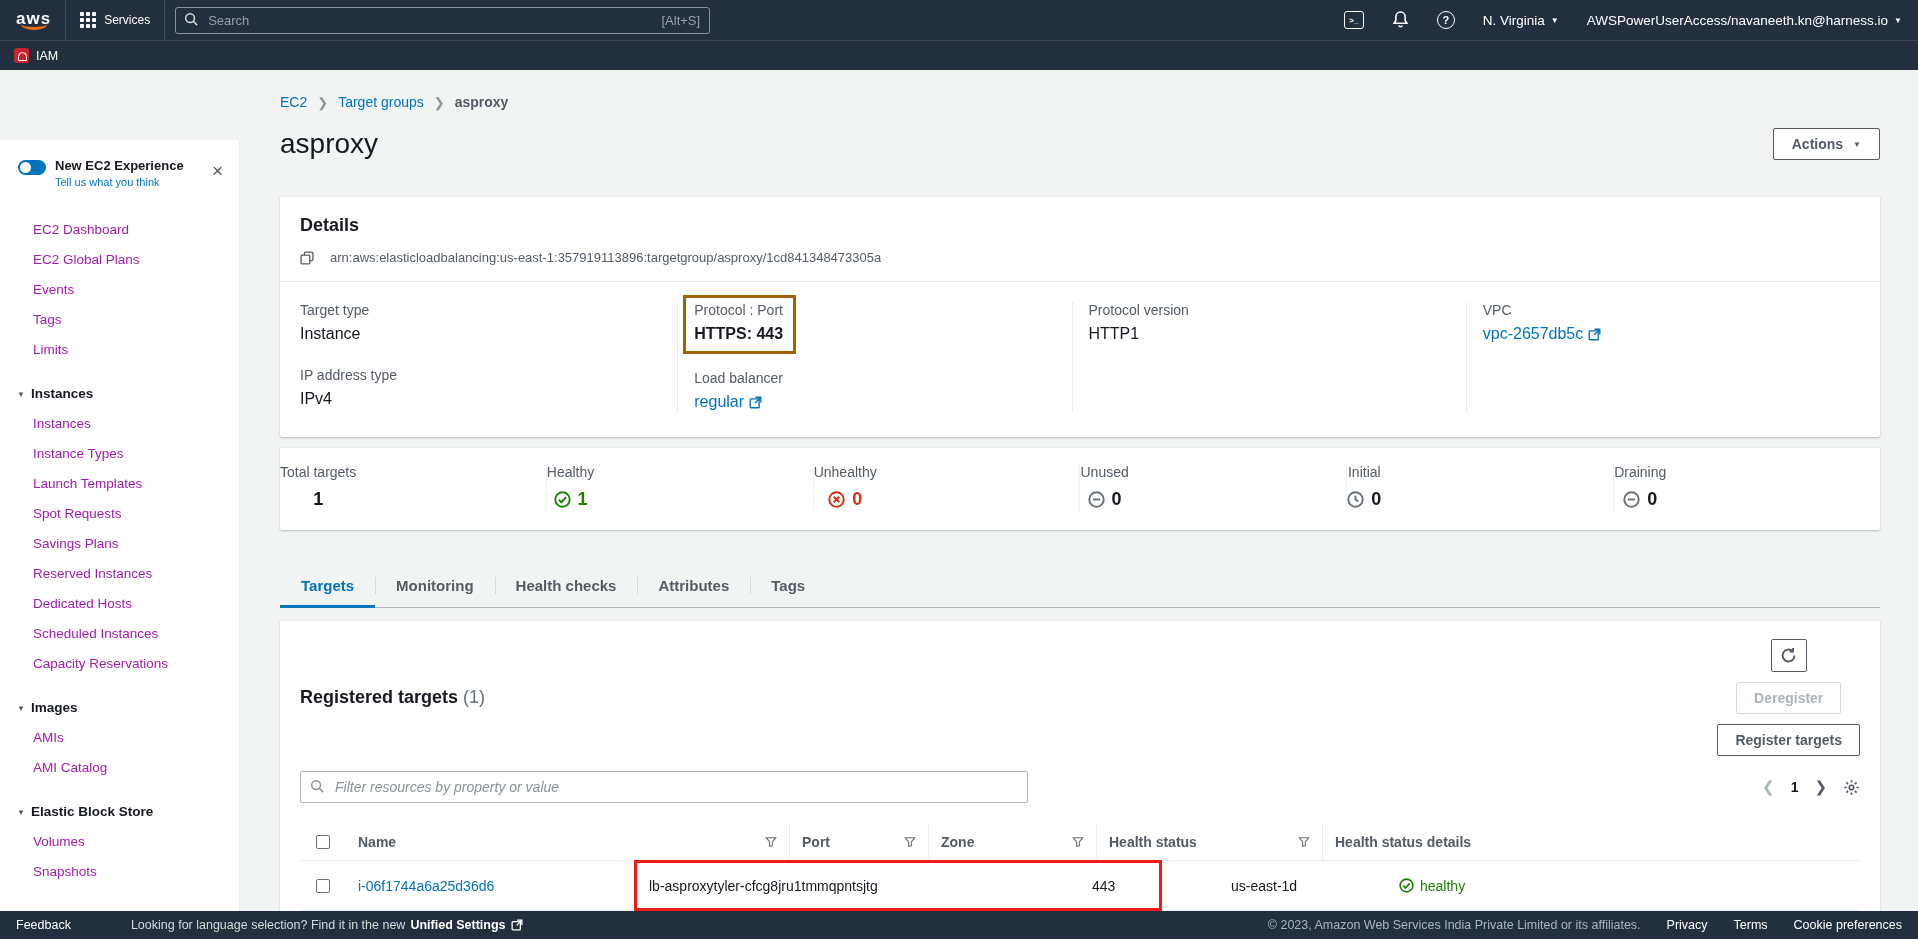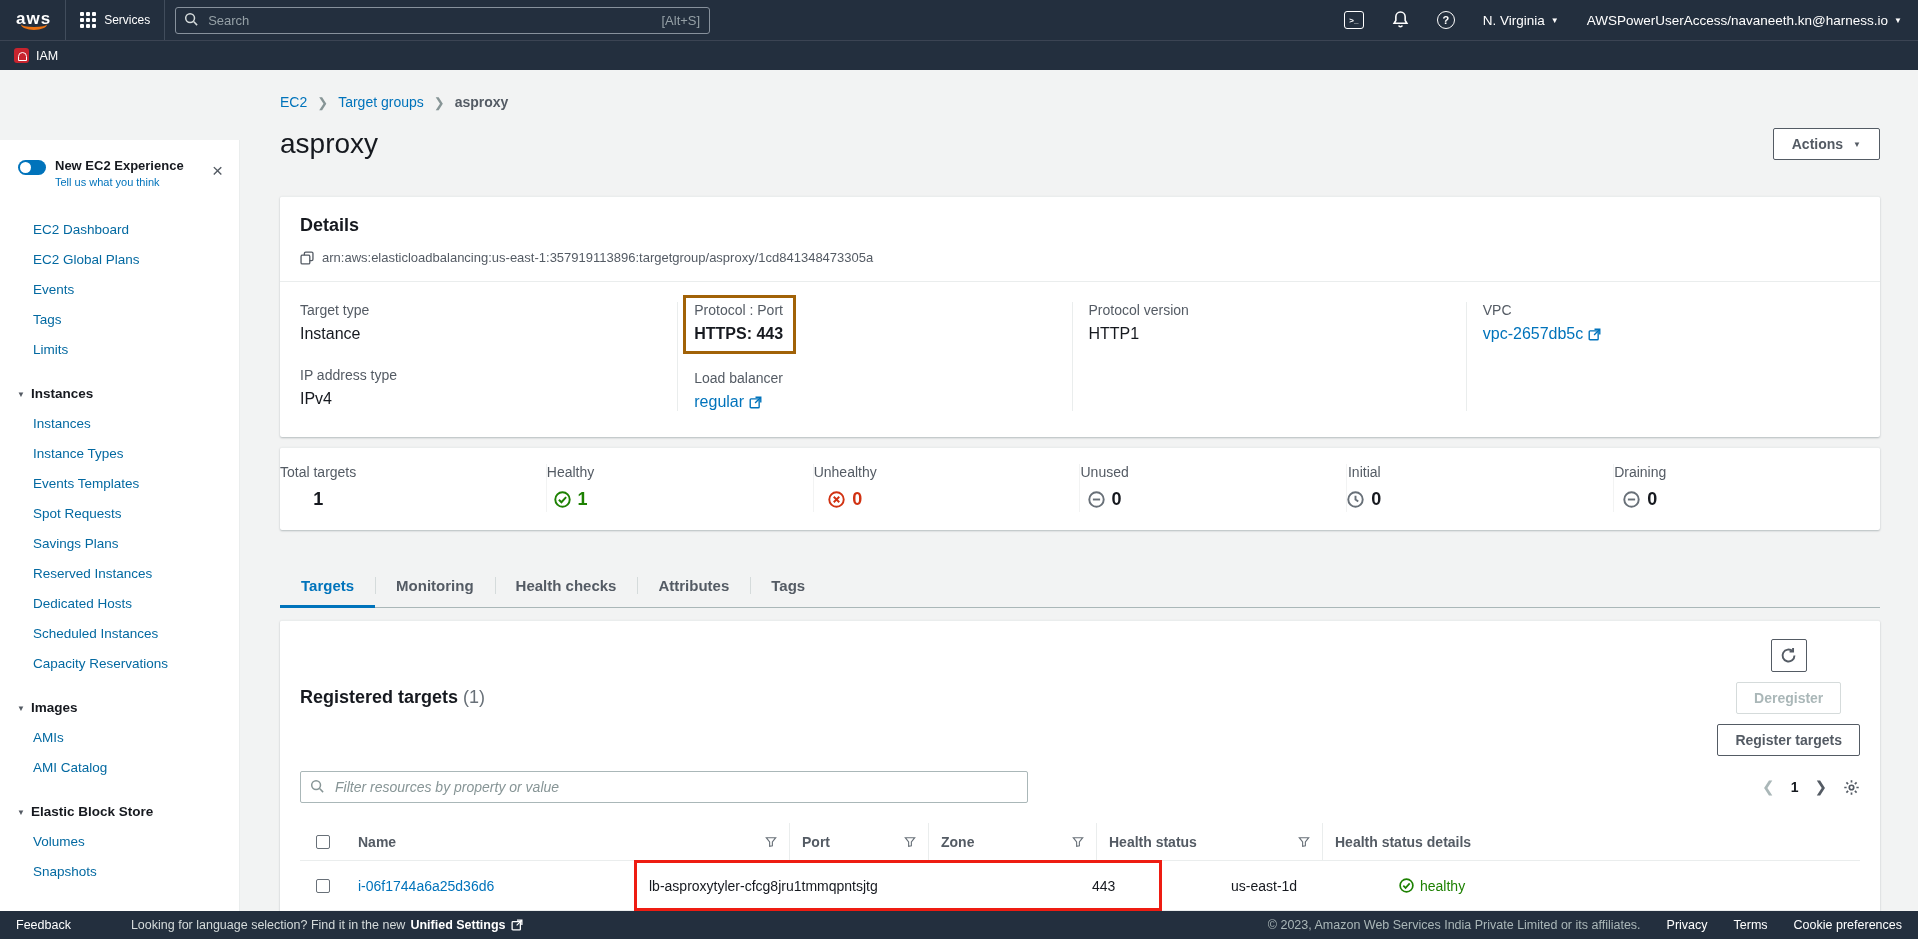--- a/index.html
+++ b/index.html
@@ -54,21 +54,21 @@
     border-right:1px solid #eaeded; padding-top:18px; overflow:hidden; position:relative;
   }
   .exp-block { display:flex; align-items:flex-start; padding:0 16px 0 18px; position:relative; }
   .toggle-pill { width:28px; height:15px; background:#0073bb; border-radius:8px; position:relative; margin-top:2px; flex:none; cursor:pointer; }
   .toggle-pill::after { content:""; position:absolute; left:2px; top:2px; width:11px; height:11px; background:#fff; border-radius:50%; }
   .exp-texts { margin-left:9px; }
   .exp-title { font-size:13px; font-weight:bold; color:#16191f; }
   .exp-sub { font-size:11px; color:#0073bb; margin-top:3px; cursor:pointer; }
   .close-x { position:absolute; right:16px; top:6px; font-size:19px; color:#545b64; cursor:pointer; line-height:14px; }
   .sidebar-nav { margin-top:26px; }
-  .nav-item { font-size:13.5px; color:#0369a1; padding:7.5px 10px 7.5px 33px; cursor:pointer; position:relative; }
+  .nav-item { font-size:13.5px; color:#a21caf; padding:7.5px 10px 7.5px 33px; cursor:pointer; position:relative; }
   .nav-item.section { font-weight:bold; color:#16191f; padding-left:17px; margin-top:14px; }
   .nav-item .caret { display:none; font-size:8px; color:#545b64; margin-right:6px; position:relative; top:-1px; }
   .nav-item.section .caret { display:inline; }
   
   .main { position:absolute; left:240px; right:0; top:70px; bottom:28px; padding:24px 38px 0 40px; overflow:hidden; }
   .breadcrumb { font-size:14px; color:#545b64; display:flex; align-items:center; gap:10px; }
   .breadcrumb .crumb-link { color:#0073bb; cursor:pointer; }
   .breadcrumb .crumb-sep { color:#879596; font-size:13px; }
   .breadcrumb .crumb-current { color:#545b64; font-weight:bold; }
   .title-row { display:flex; align-items:center; margin-top:18px; }
@@ -80,21 +80,21 @@
   }
   .actions-btn .caret-down { color:#545b64; }
   .card {
     background:#fff; border-radius:2px;
     box-shadow:0 1px 2px rgba(0,28,36,.25); border-top:1px solid #eaeded;
   }
   
   .details-card { margin-top:36px; padding:18px 20px 0 20px; }
   .card-title { font-size:18px; font-weight:bold; color:#16191f; }
   .card-title .count { color:#687078; font-weight:normal; }
-  .arn-row { display:flex; align-items:center; gap:8px; margin-top:14px; font-size:13px; color:#545b64; }
+  .arn-row { display:flex; align-items:center; gap:16px; margin-top:14px; font-size:13px; color:#545b64; }
   .details-divider { border-bottom:1px solid #eaeded; margin:16px -20px 0 -20px; }
   .details-grid { display:flex; padding:20px 0 26px 0; }
   .details-col { flex:1; padding:0 16px; }
   .details-col:first-child { padding-left:0; }
   .details-col + .details-col { border-left:1px solid #eaeded; }
   .field { margin-bottom:24px; }
   .field:last-child { margin-bottom:0; }
   .field-label { font-size:14px; color:#545b64; margin-bottom:7px; }
   .field-value { font-size:16px; color:#16191f; }
   .link-blue { color:#0073bb; cursor:pointer; display:inline-flex; align-items:center; gap:5px; }
@@ -259,21 +259,21 @@
         <div class="nav-item section">
           <span class="caret">▼</span><span>Instances</span>
         </div>
         <div class="nav-item link">
           <span>Instances</span>
         </div>
         <div class="nav-item link">
           <span>Instance Types</span>
         </div>
         <div class="nav-item link">
-          <span>Events Templates</span>
+          <span>Launch Templates</span>
         </div>
         <div class="nav-item link">
           <span>Spot Requests</span>
         </div>
         <div class="nav-item link">
           <span>Savings Plans</span>
         </div>
         <div class="nav-item link">
           <span>Reserved Instances</span>
         </div>

